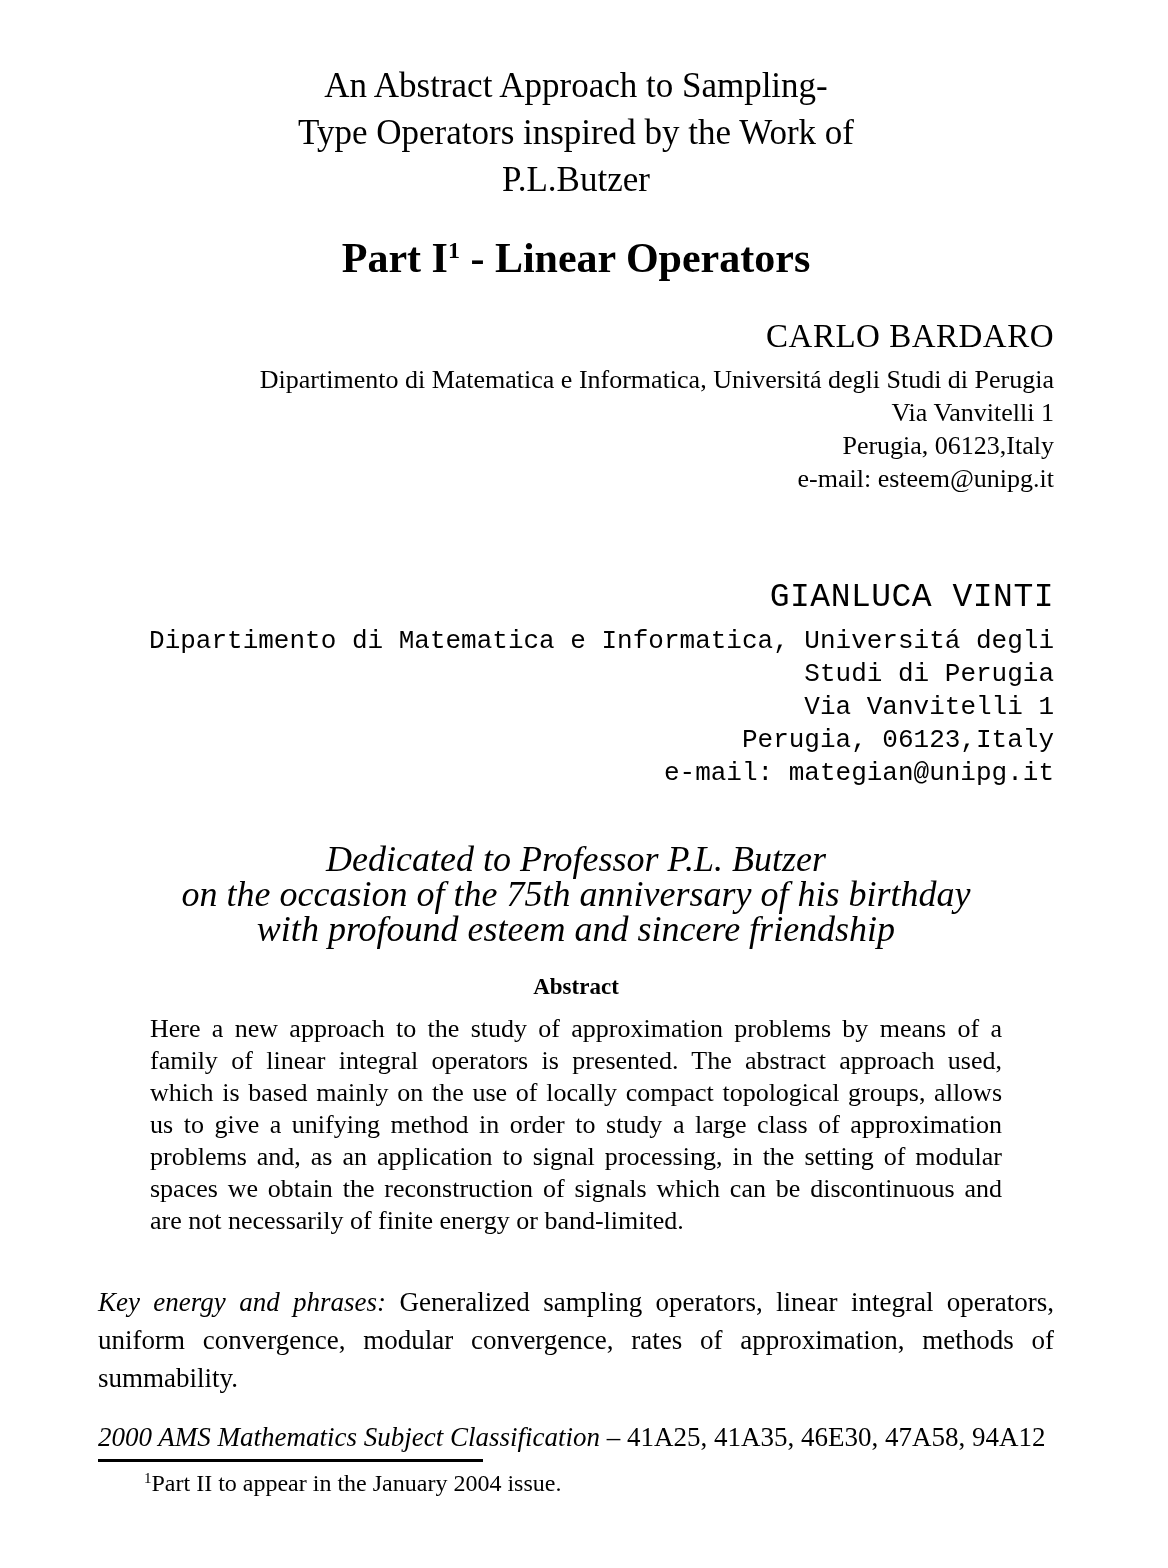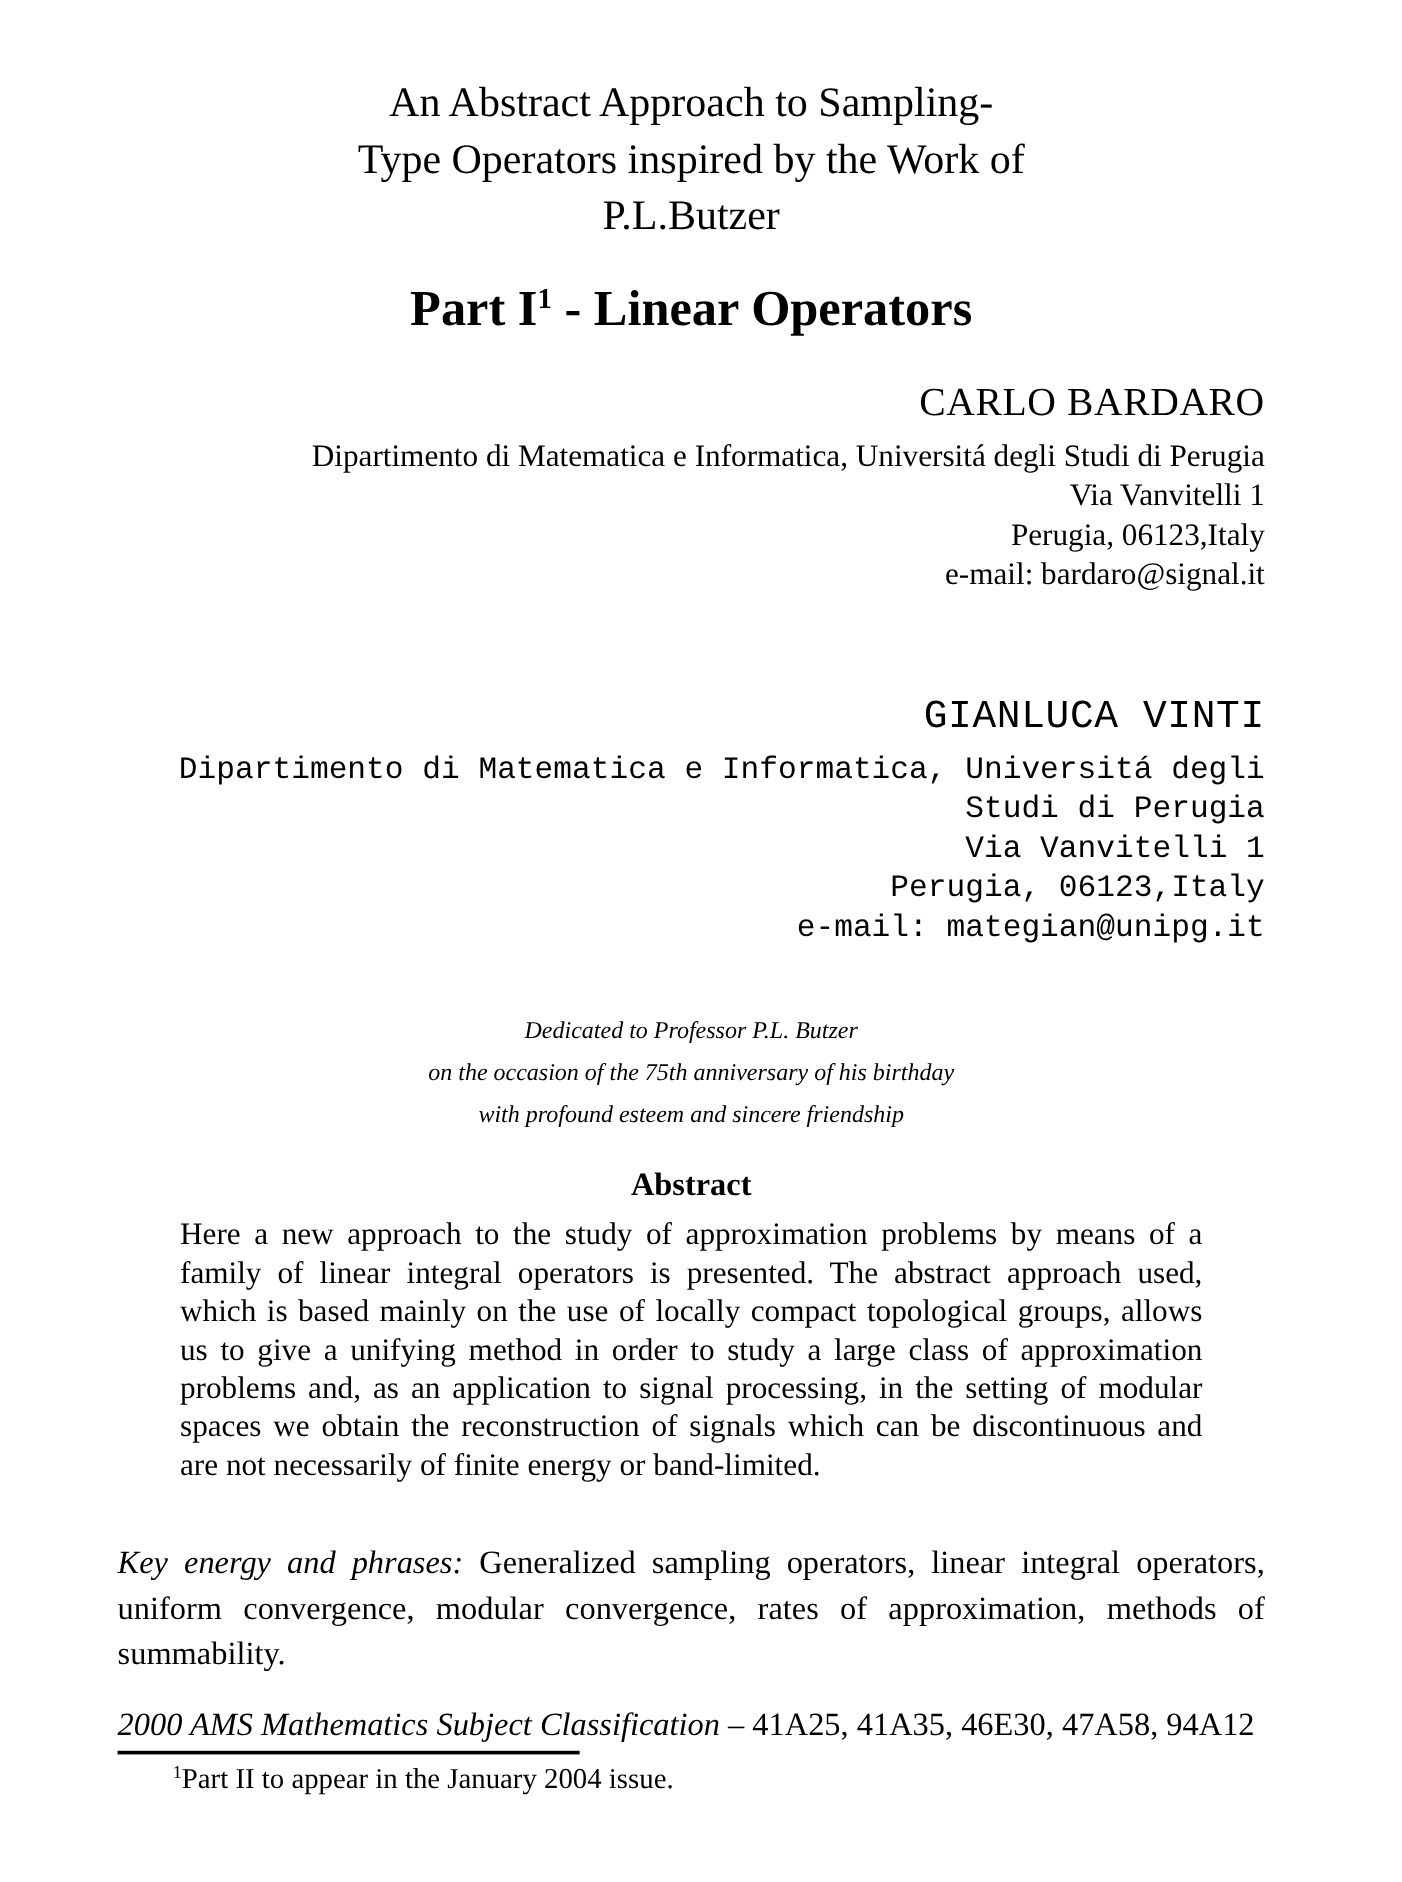--- a/index.html
+++ b/index.html
@@ -44,28 +44,28 @@
     letter-spacing: 0.5px;
   }
   .author-line {
     font-size: 26px;
     line-height: 33px;
   }
   .dedication {
     margin-top: 52px;
     text-align: center;
     font-style: italic;
-    font-size: 20px;
+    font-size: 36px;
     line-height: 35px;
   }
   .abstract-heading {
     margin-top: 26px;
     text-align: center;
     font-weight: 700;
-    font-size: 27px;
+    font-size: 23px;
     line-height: 28px;
   }
   .abstract-body {
     margin: 12px auto 0 auto;
     width: 852px;
     font-size: 26px;
     line-height: 32px;
     text-align: justify;
   }
   .keywords {
@@ -113,21 +113,21 @@
 
   <h2 class="subtitle">
     <span>Part I</span><sup>1</sup><span> - Linear Operators</span>
   </h2>
 
   <div class="author first">
     <div class="author-name">CARLO BARDARO</div>
     <div class="author-line">Dipartimento di Matematica e Informatica, Universitá degli Studi di Perugia</div>
     <div class="author-line">Via Vanvitelli 1</div>
     <div class="author-line">Perugia, 06123,Italy</div>
-    <div class="author-line">e-mail: bardaro@signal.it</div>
+    <div class="author-line">e-mail: esteem@unipg.it</div>
   </div>
 
   <div class="author second">
     <div class="author-name">GIANLUCA VINTI</div>
     <div class="author-line">Dipartimento di Matematica e Informatica, Universitá degli Studi di Perugia</div>
     <div class="author-line">Via Vanvitelli 1</div>
     <div class="author-line">Perugia, 06123,Italy</div>
     <div class="author-line">e-mail: mategian@unipg.it</div>
   </div>
 

